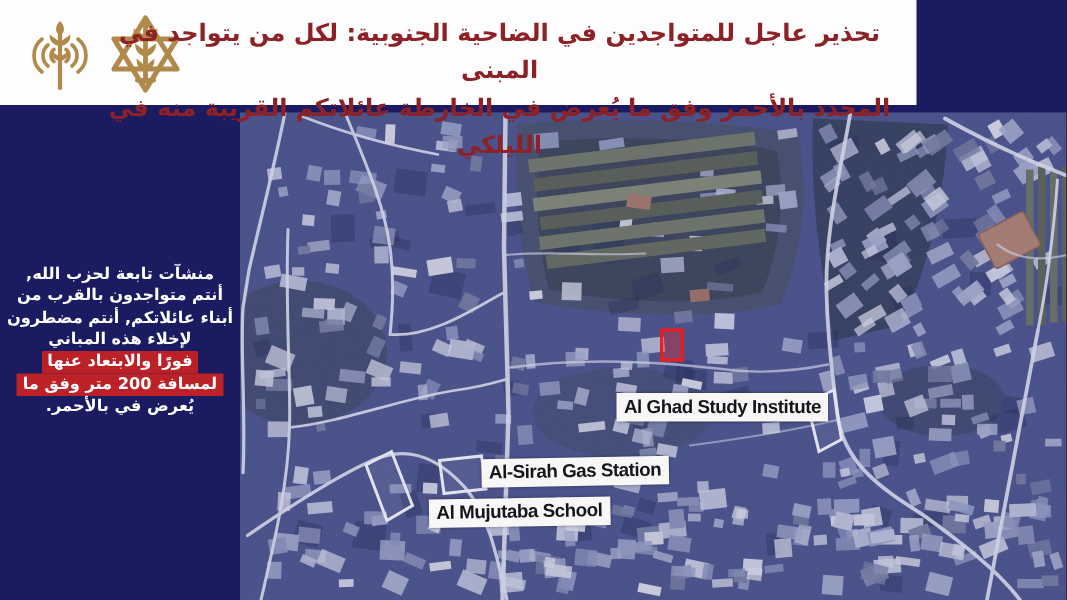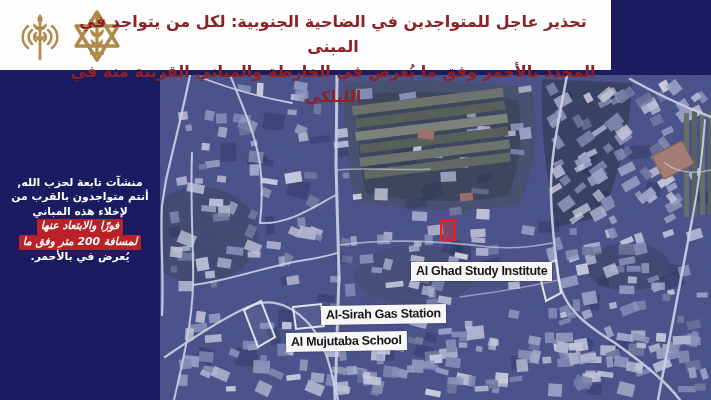--- a/index.html
+++ b/index.html
@@ -21,21 +21,20 @@
   
   .side-text{
     position:absolute;left:2px;top:176px;width:156px;
     direction:rtl;text-align:center;z-index:4;
     color:#ffffff;font-weight:bold;font-size:10.8px;line-height:14.4px;
   }
   .side-line{white-space:nowrap;}
   .side-line .hl{
     background:#bb2127;padding:0px 4px 1px 4px;display:inline-block;
     border-radius:1px;
-    font-style:italic;
   }
   
   .map{
     position:absolute;left:160px;top:75px;width:652px;height:325px;
     overflow:hidden;background:#4c5488;
   }
   .map svg{position:absolute;left:0;top:0;}
   .map-label{
     position:absolute;background:#f7f7f7;color:#14141a;
     font-family:"Liberation Sans","DejaVu Sans",sans-serif;
@@ -624,26 +623,27 @@
           <path d="M29,26 L22,21 C22,27 26,29 29,30 Z"></path>
           <path d="M29,26 L36,21 C36,27 32,29 29,30 Z"></path>
           <path d="M29,36 L23,31 C23,37 26,39 29,40 Z"></path>
           <path d="M29,36 L35,31 C35,37 32,39 29,40 Z"></path>
           <rect x="22" y="44" width="14" height="3" rx="1.5"></rect>
         </g>
       </svg>
     </div>
     <div class="header-title">
       <div>تحذير عاجل للمتواجدين في الضاحية الجنوبية: لكل من يتواجد في المبنى</div>
-      <div>المحدد بالأحمر وفق ما يُعرض في الخارطة والمباني القريبة منه في الليلكي</div>
+      <div>المحدد بالأحمر وفق ما يُعرض في الخارطة عائلاتكم القريبة منه في الليلكي</div>
     </div>
   </div>
 
   <div class="side-text">
     <div class="side-line"><span>منشآت تابعة لحزب الله,</span></div>
     <div class="side-line"><span>أنتم متواجدون بالقرب من</span></div>
+    <div class="side-line"><span>أبناء عائلاتكم, أنتم مضطرون</span></div>
     <div class="side-line"><span>لإخلاء هذه المباني</span></div>
     <div class="side-line"><span class="hl">فورًا والابتعاد عنها</span></div>
     <div class="side-line"><span class="hl">لمسافة 200 متر وفق ما</span></div>
     <div class="side-line"><span>يُعرض في بالأحمر.</span></div>
   </div>
 
 </div>
 
 </body></html>

